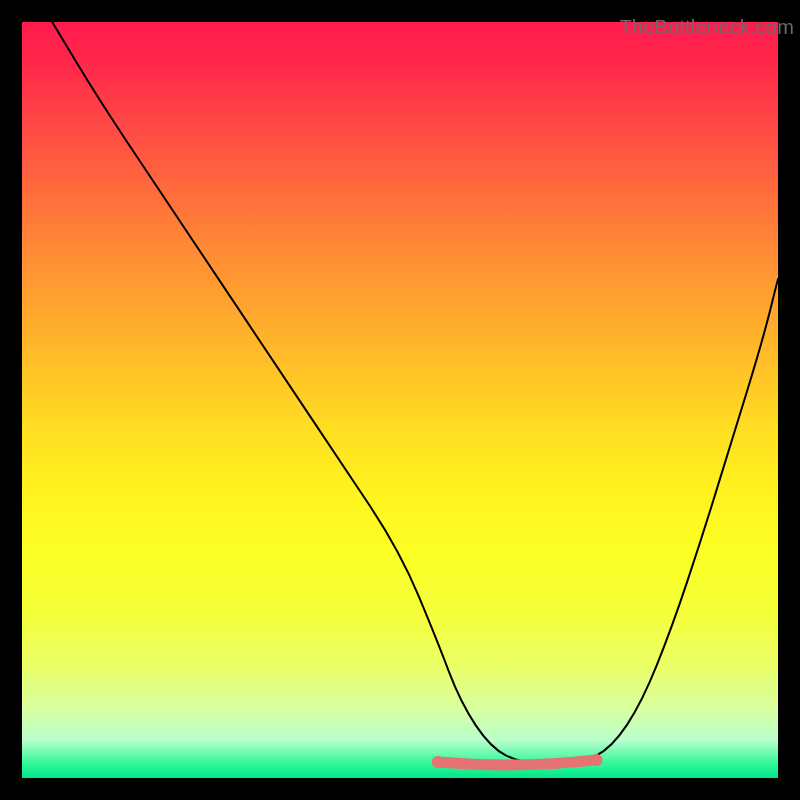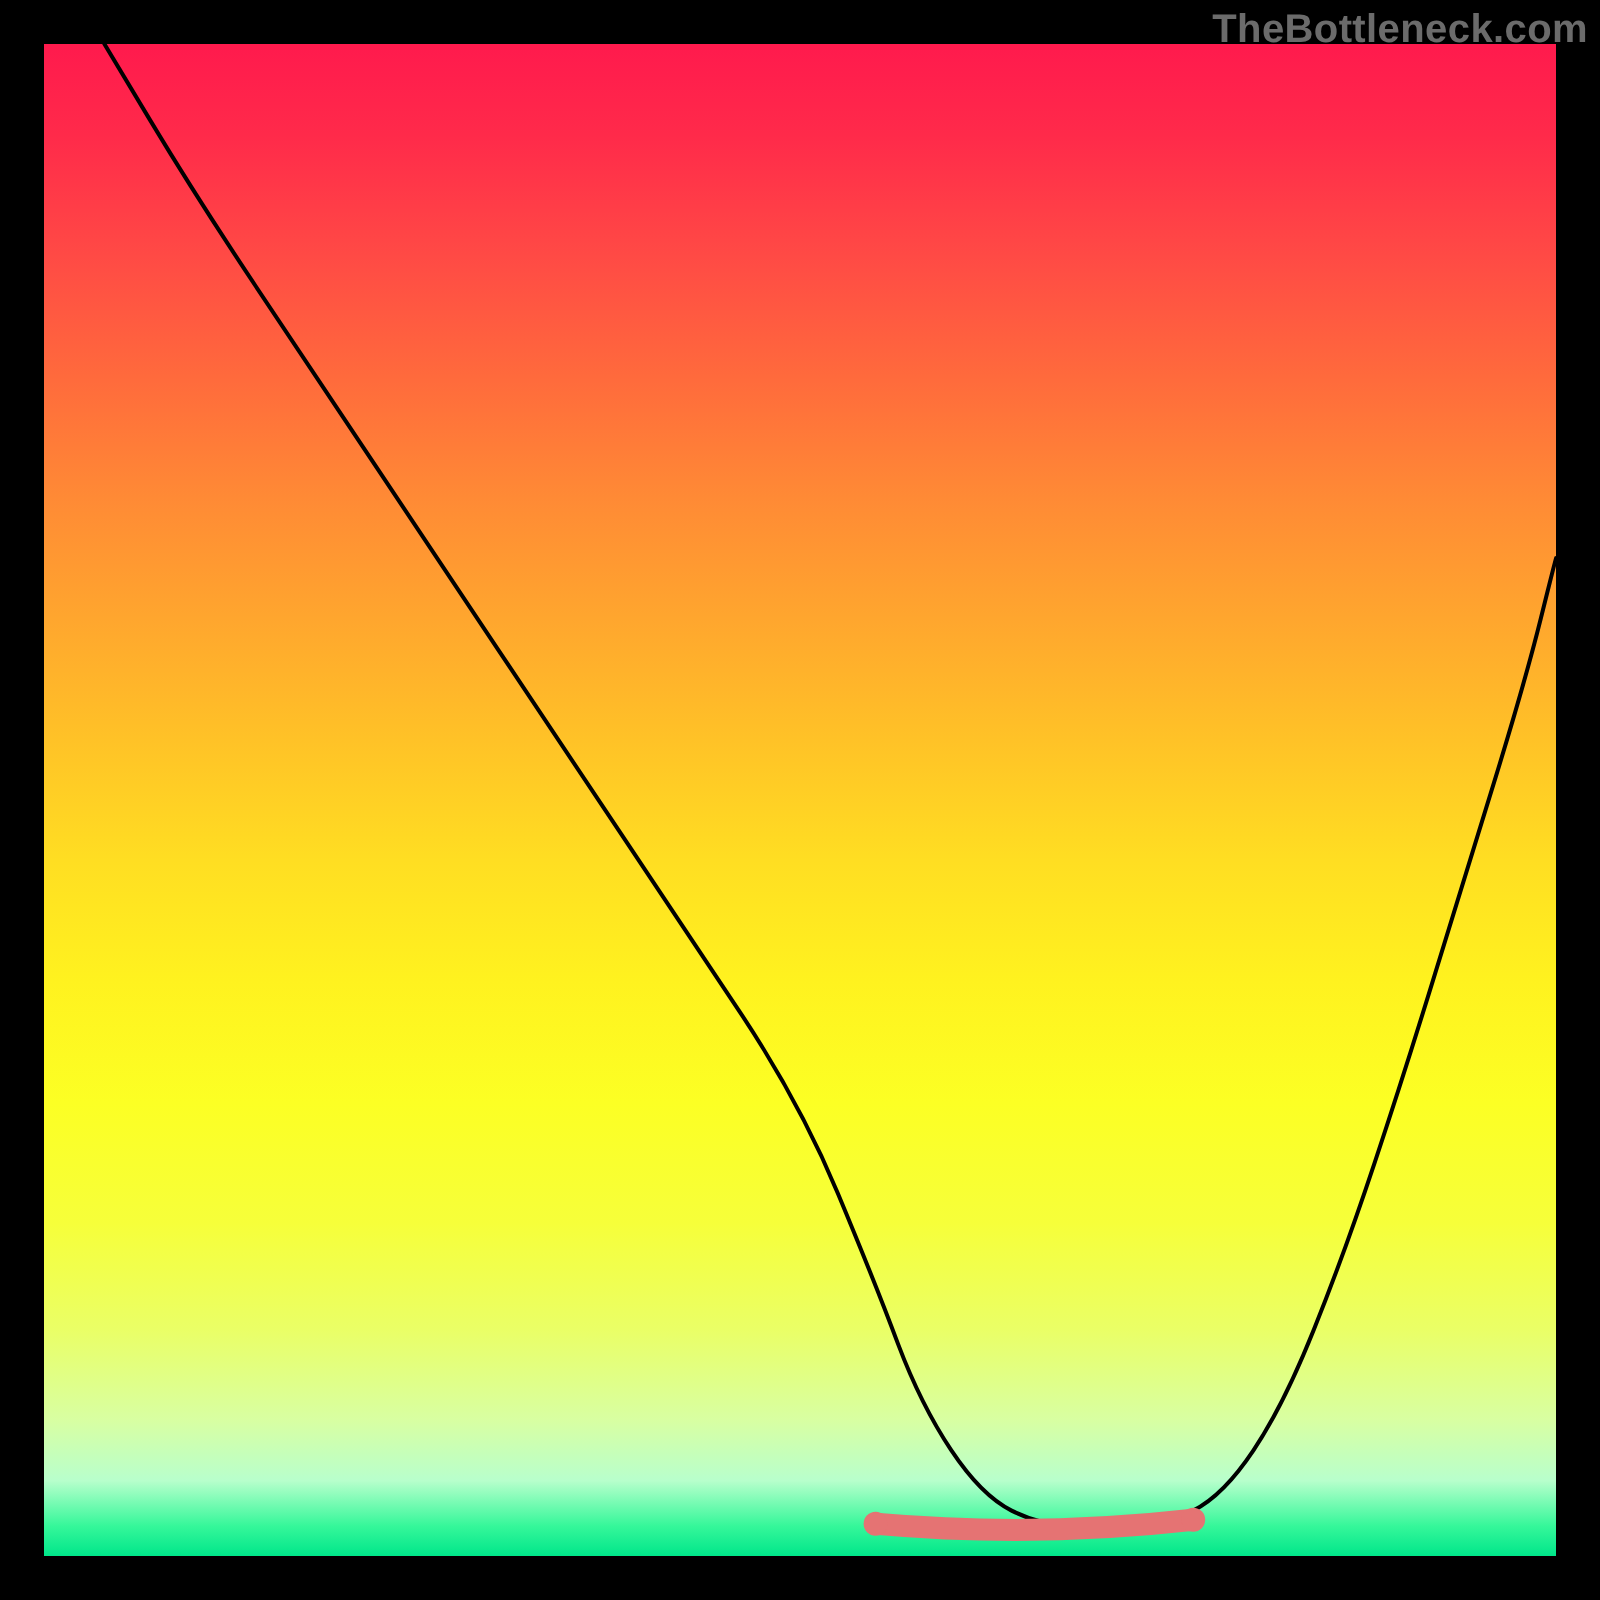--- a/index.html
+++ b/index.html
@@ -37,24 +37,24 @@
       #f6ff3a 78%,
       #eaff66 85%,
       #d8ffa2 91%,
       #b8ffcc 95%,
       #36f79a 98%,
       #00e68a 100%
     );
   }
   .watermark {
     position: absolute;
-    top: 4px;
+    top: 16px;
     right: 6px;
     font-size: 20px;
-    font-weight: 700;
+    font-weight: 400;
     color: #6b6b6b;
     letter-spacing: 0.2px;
     user-select: none;
   }
   svg.curve {
     position: absolute;
     left: 0;
     top: 0;
     width: 756px;
     height: 756px;

